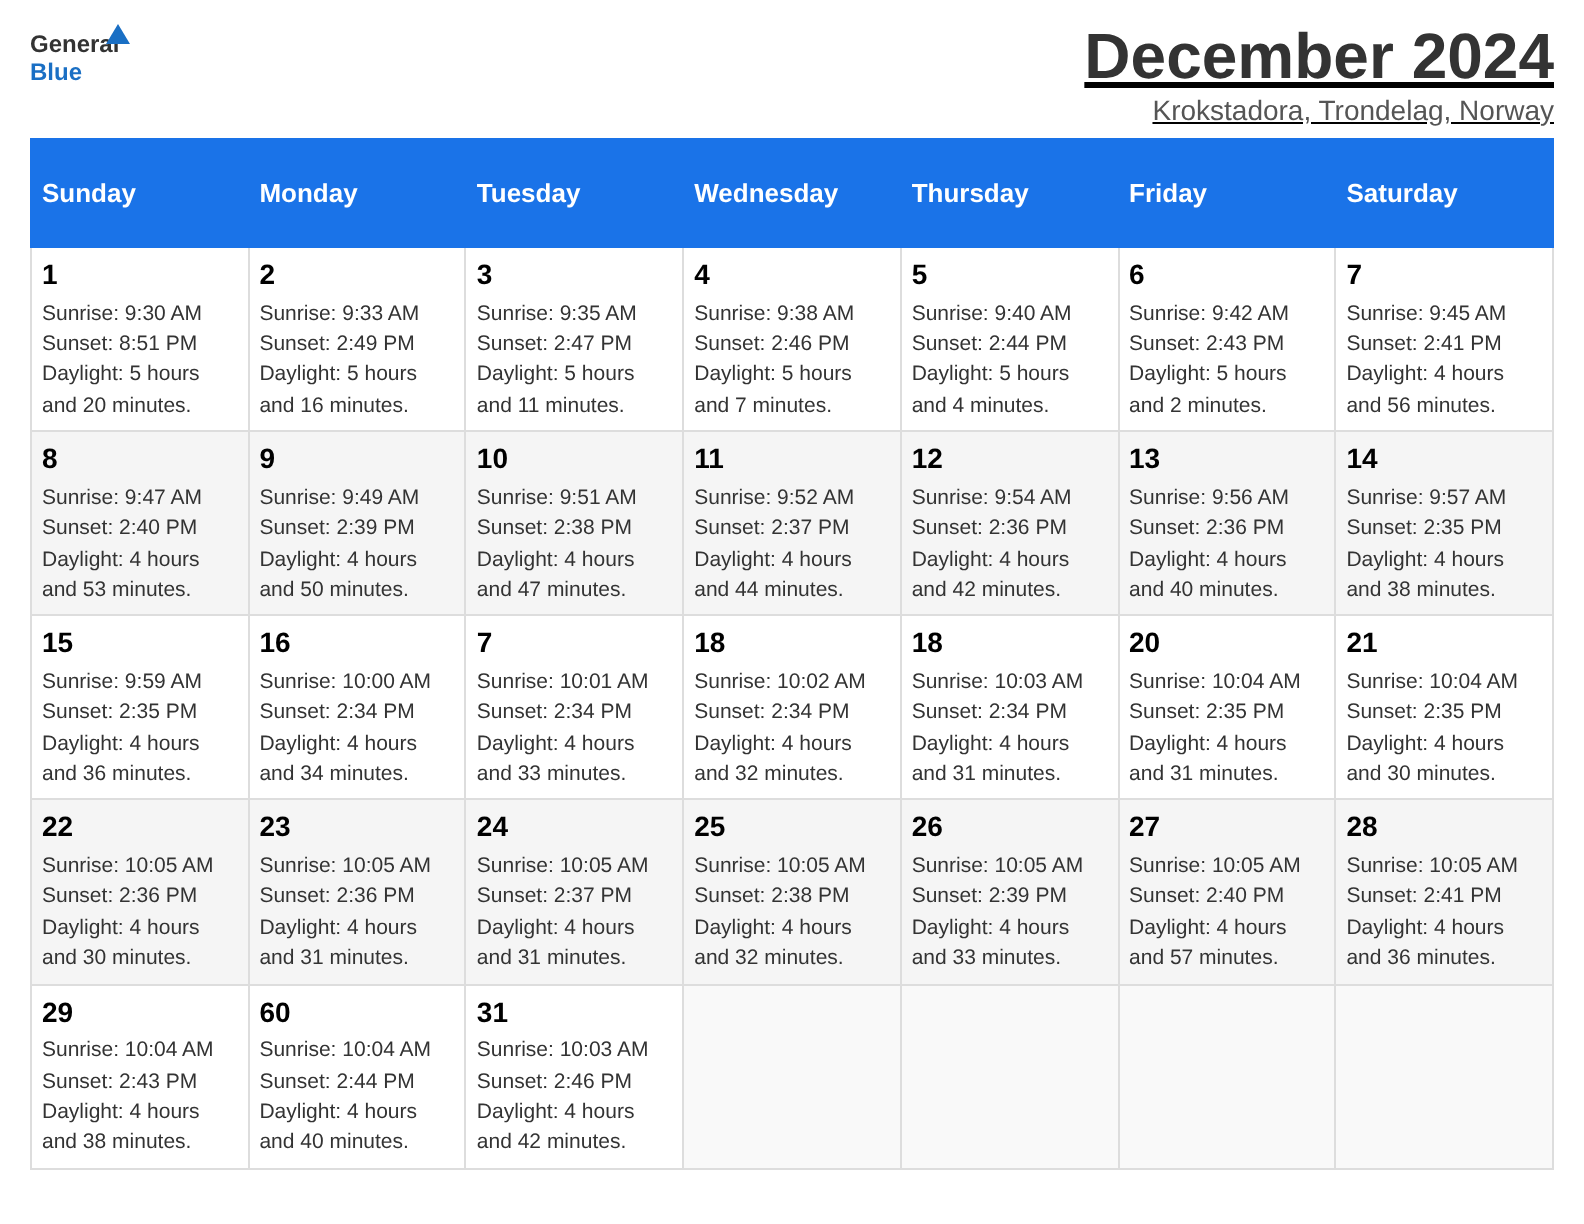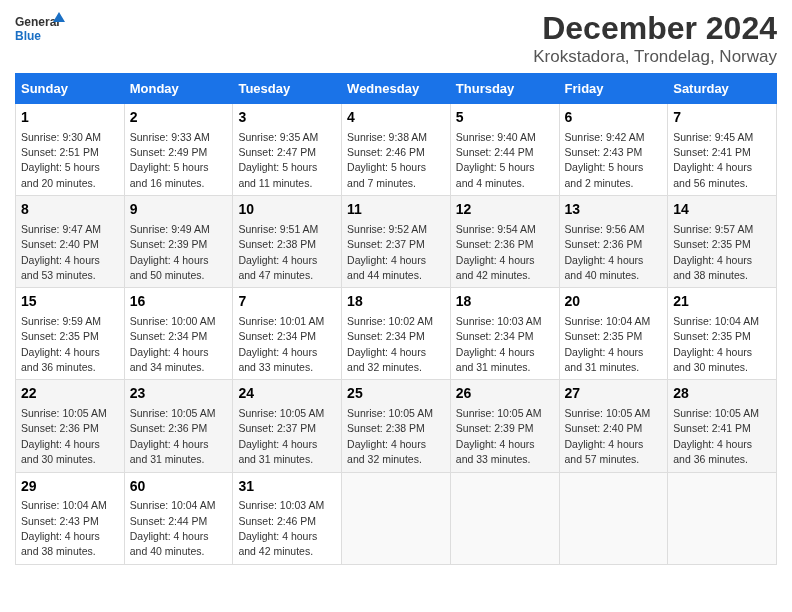--- a/index.html
+++ b/index.html
@@ -16,41 +16,42 @@
       align-items: flex-start;
       margin-bottom: 6px;
     }
     .logo {
       display: flex;
       align-items: center;
       gap: 4px;
     }
     .title-area {
       text-align: right;
+      text-decoration: underline;
     }
     .main-title {
       font-size: 32px;
       font-weight: bold;
       color: #333;
     }
     .subtitle {
-      font-size: 17px;
+      font-size: 14px;
       color: #555;
     }
     table {
       width: 100%;
       border-collapse: collapse;
       font-size: 11px;
     }
     thead tr {
       background: #1a73e8;
       color: white;
     }
     thead th {
-      padding: 7px 5px;
+      padding: 19px 5px;
       text-align: left;
       font-size: 13px;
       font-weight: bold;
       border: 1px solid #1a73e8;
     }
     tbody tr {
       border: 1px solid #ddd;
     }
     tbody tr:nth-child(even) {
       background: #f5f5f5;
@@ -107,21 +108,21 @@
         <th>Thursday</th>
         <th>Friday</th>
         <th>Saturday</th>
       </tr>
   </thead>
   <tbody id="calendar-body">
   <tr>
         <td>
         <span class="day-num">1</span>
         <span class="cell-text">Sunrise: 9:30 AM</span><br>
-        <span class="cell-text">Sunset: 2:51 PM</span><br>
+        <span class="cell-text">Sunset: 8:51 PM</span><br>
         <span class="cell-text">Daylight: 5 hours and 20 minutes.</span>
       </td>
         <td>
         <span class="day-num">2</span>
         <span class="cell-text">Sunrise: 9:33 AM</span><br>
         <span class="cell-text">Sunset: 2:49 PM</span><br>
         <span class="cell-text">Daylight: 5 hours and 16 minutes.</span>
       </td>
         <td>
         <span class="day-num">3</span>

